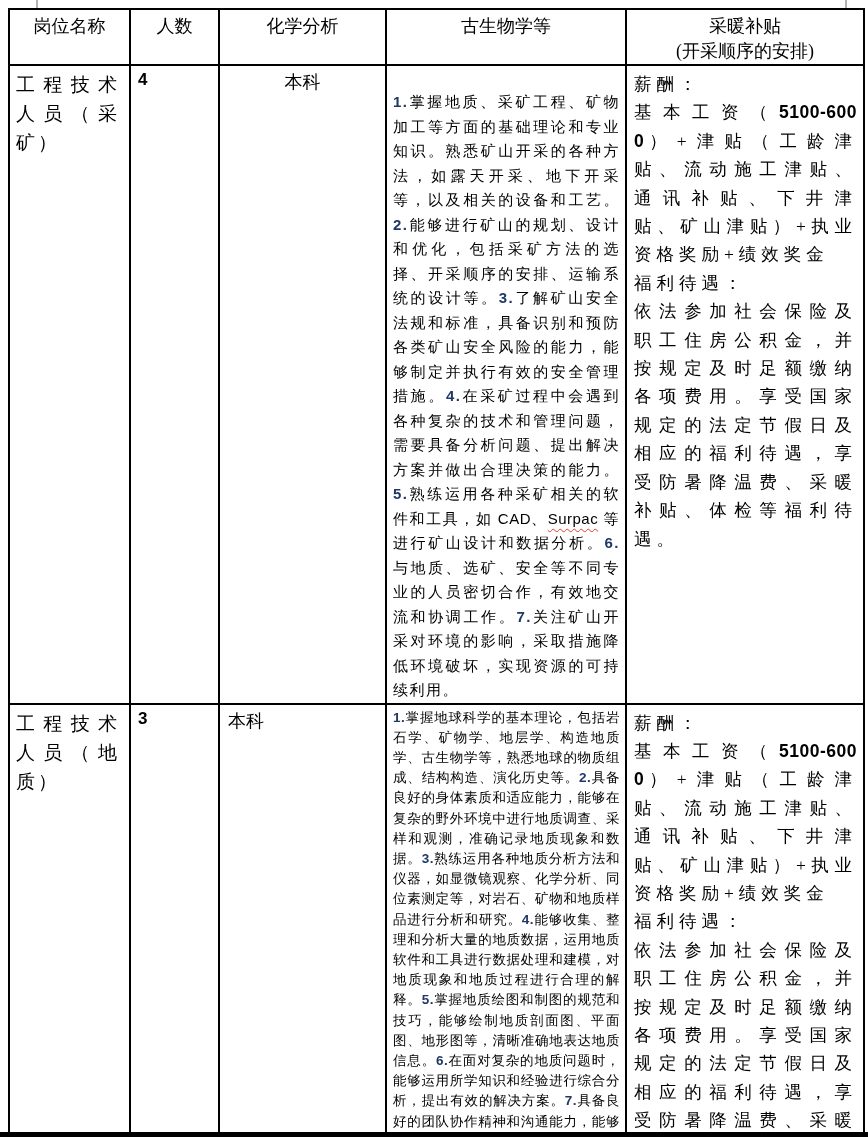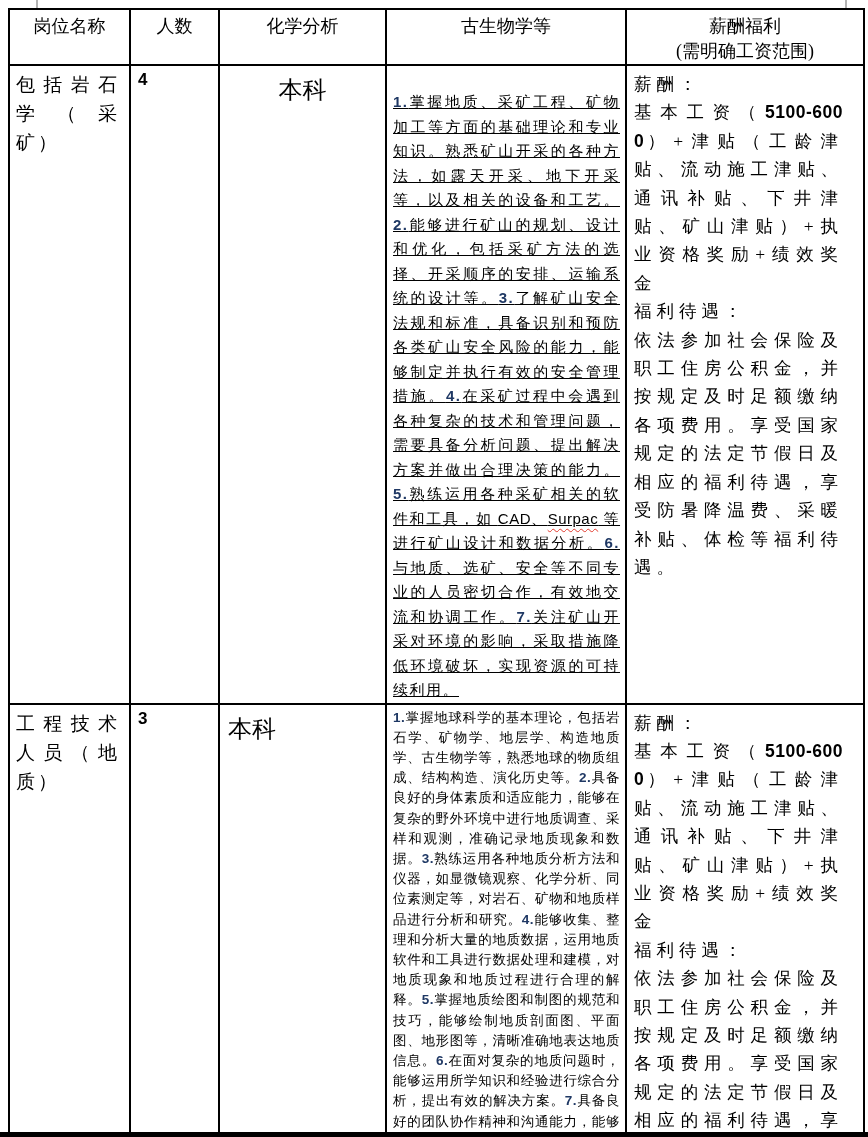--- a/index.html
+++ b/index.html
@@ -57,42 +57,42 @@
     text-justify: inter-character;
     word-break: break-all;
     padding: 4px 9px 0 6px;
   }
   td.num {
     font-family: "Liberation Sans", sans-serif;
     font-size: 17px;
     font-weight: 600;
     padding: 4px 0 0 7px;
   }
-  td.edu { font-size: 24px; line-height: 24px; padding-top: 12px; }
+  td.edu { font-size: 18px; line-height: 24px; padding-top: 4px; }
 
   .r1c1 { padding-top: 27px; }
   .r1c2 { padding-top: 28px; }
   .r1c3 { text-align: center; padding-top: 7px; }
   .r2c3 { text-align: left; padding-left: 8px; }
 
   td.req {
     text-align: justify;
     text-justify: inter-character;
     word-break: break-all;
     padding: 3px 5px 0 6px;
   }
-  td.req1 { font-size: 15px;   line-height: 24.5px; letter-spacing: 1.5px; padding-top: 24px; text-decoration: underline; }
+  td.req1 { font-size: 15px;   line-height: 24.5px; letter-spacing: 1.5px; padding-top: 24px; }
   td.req2 { font-size: 13.5px; line-height: 20.2px; letter-spacing: 0.5px; }
 
   td.sal {
     font-size: 17.5px;
     line-height: 28.4px;
     letter-spacing: 5px;
     word-break: break-all;
-    padding: 4px 20px 0 7px;
+    padding: 4px 6px 0 7px;
     border-radius: 26px;
   }
   td.sal .para {
     text-align: justify;
     text-justify: inter-character;
   }
 
   .seg-num {
     font-family: "Liberation Sans", sans-serif;
     font-weight: bold;
@@ -133,28 +133,28 @@
       <col style="width:240px">
       <col style="width:238px">
     </colgroup>
     <thead>
       <tr>
         <th>岗位名称</th>
         <th>人数</th>
         <th>化学分析</th>
         <th>古生物学等</th>
         <th>
-          <div>薪酬福利</div>
-          <div>(需明确工资范围)</div>
+          <div>采暖补贴</div>
+          <div>(开采顺序的安排)</div>
         </th>
       </tr>
     </thead>
     <tbody>
       <tr class="row-1">
-        <td class="pos r1c1">包括岩石学（采矿）</td>
+        <td class="pos r1c1">工程技术人员（采矿）</td>
         <td class="num r1c2">4</td>
         <td class="edu r1c3">本科</td>
         <td class="req req1"><span class="seg-num">1.</span><span>掌握地质、采矿工程、矿物加工等方面的基础理论和专业知识。熟悉矿山开采的各种方法，如露天开采、地下开采等，以及相关的设备和工艺。</span><span class="seg-num">2.</span><span>能够进行矿山的规划、设计和优化，包括采矿方法的选择、开采顺序的安排、运输系统的设计等。</span><span class="seg-num">3.</span><span>了解矿山安全法规和标准，具备识别和预防各类矿山安全风险的能力，能够制定并执行有效的安全管理措施。</span><span class="seg-num">4.</span><span>在采矿过程中会遇到各种复杂的技术和管理问题，需要具备分析问题、提出解决方案并做出合理决策的能力。</span><span class="seg-num">5.</span><span>熟练运用各种采矿相关的软件和工具，如 </span><span class="seg-latin">CAD</span><span>、</span><span class="seg-spell">Surpac</span><span> 等进行矿山设计和数据分析。</span><span class="seg-num">6.</span><span>与地质、选矿、安全等不同专业的人员密切合作，有效地交流和协调工作。</span><span class="seg-num">7.</span><span>关注矿山开采对环境的影响，采取措施降低环境破坏，实现资源的可持续利用。</span></td>
         <td class="sal">
             <div class="para"><span>薪酬：</span></div>
             <div class="para"><span>基本工资（</span><span class="seg-latin-bold">5100-6000</span><span>）+津贴（工龄津贴、流动施工津贴、通讯补贴、下井津贴、矿山津贴）+执业资格奖励+绩效奖金</span></div>
             <div class="para"><span>福利待遇：</span></div>
             <div class="para"><span>依法参加社会保险及职工住房公积金，并按规定及时足额缴纳各项费用。享受国家规定的法定节假日及相应的福利待遇，享受防暑降温费、采暖补贴、体检等福利待遇。</span></div>
           </td>
       </tr>

